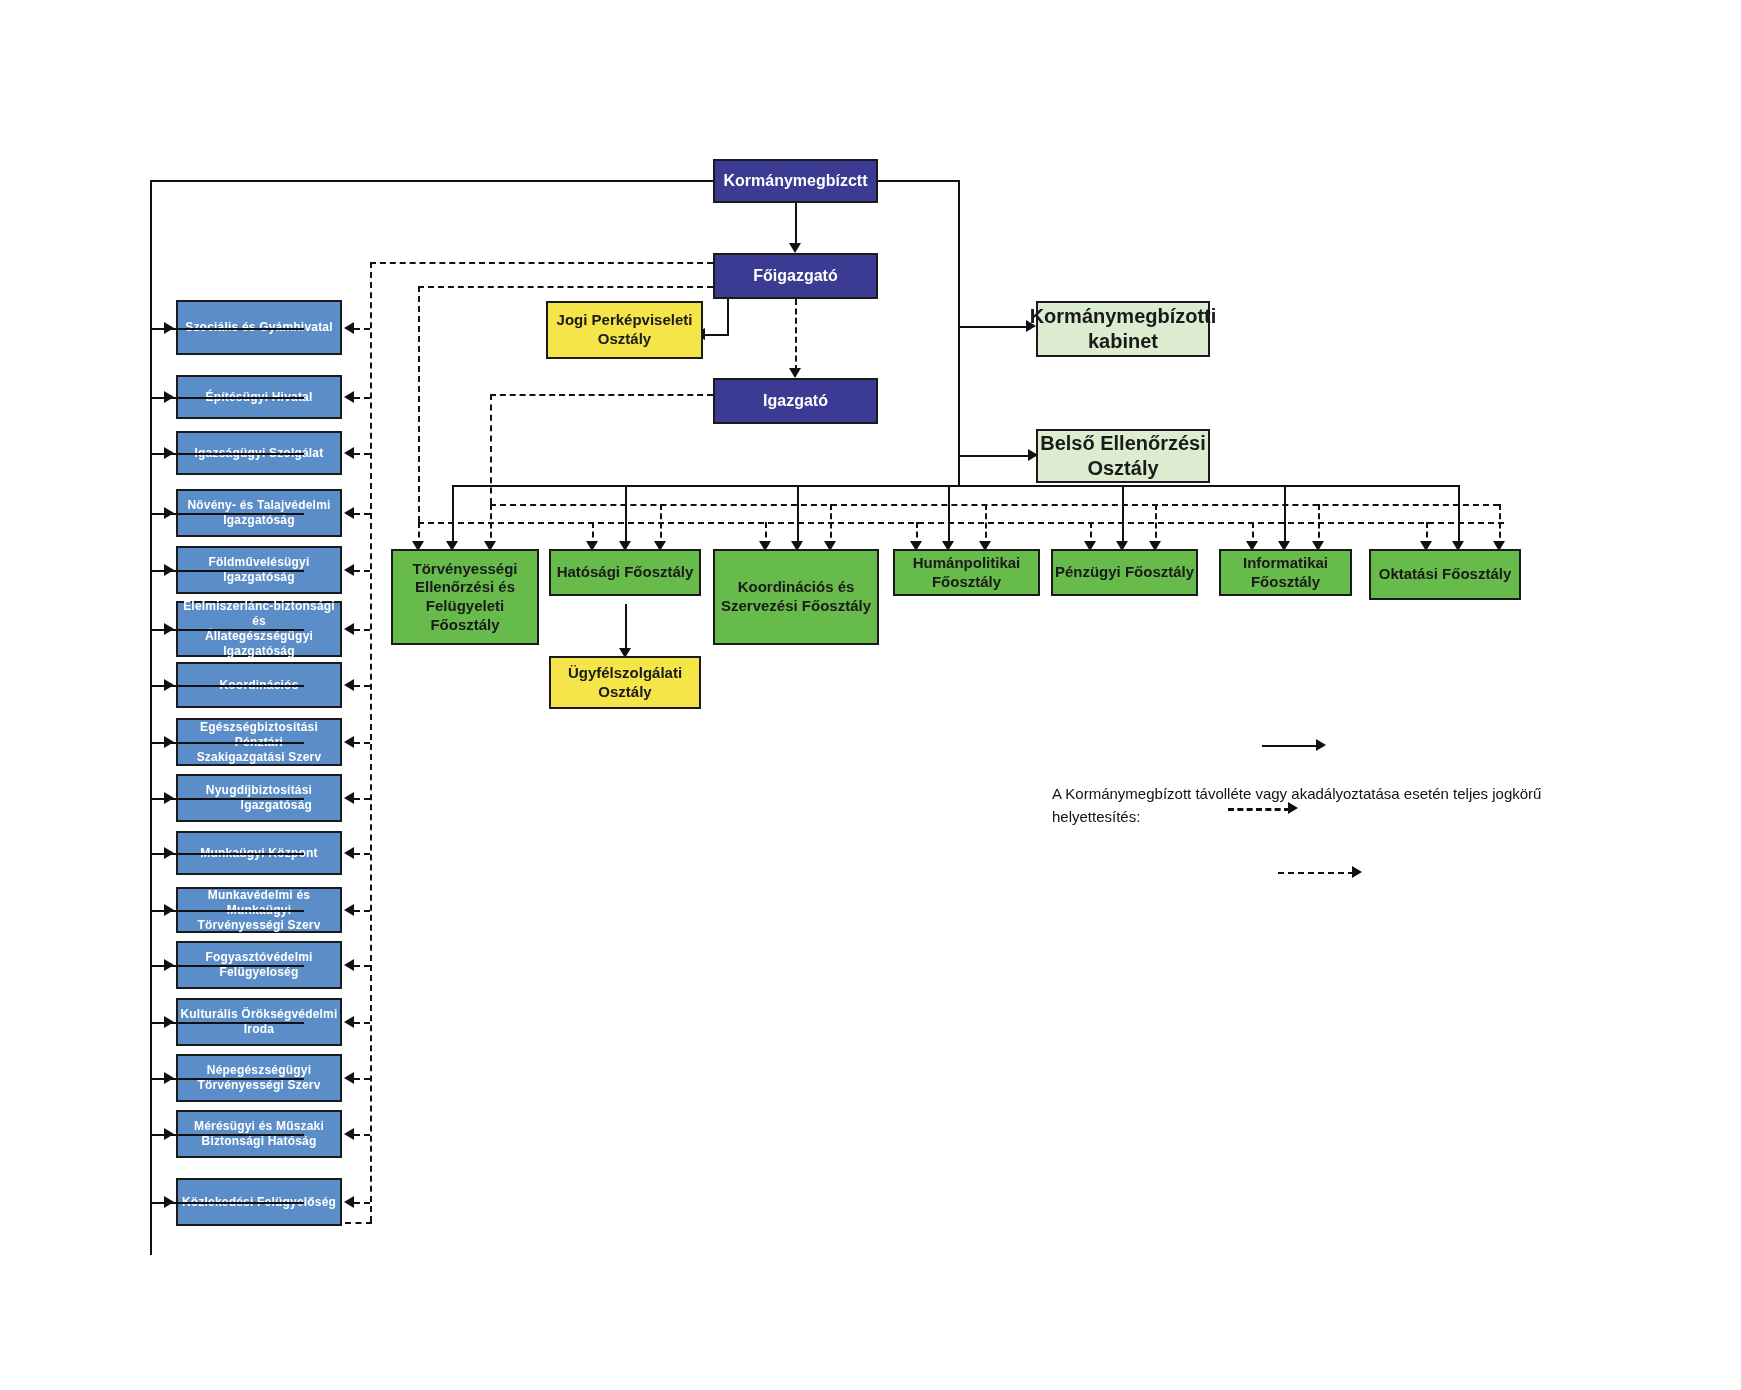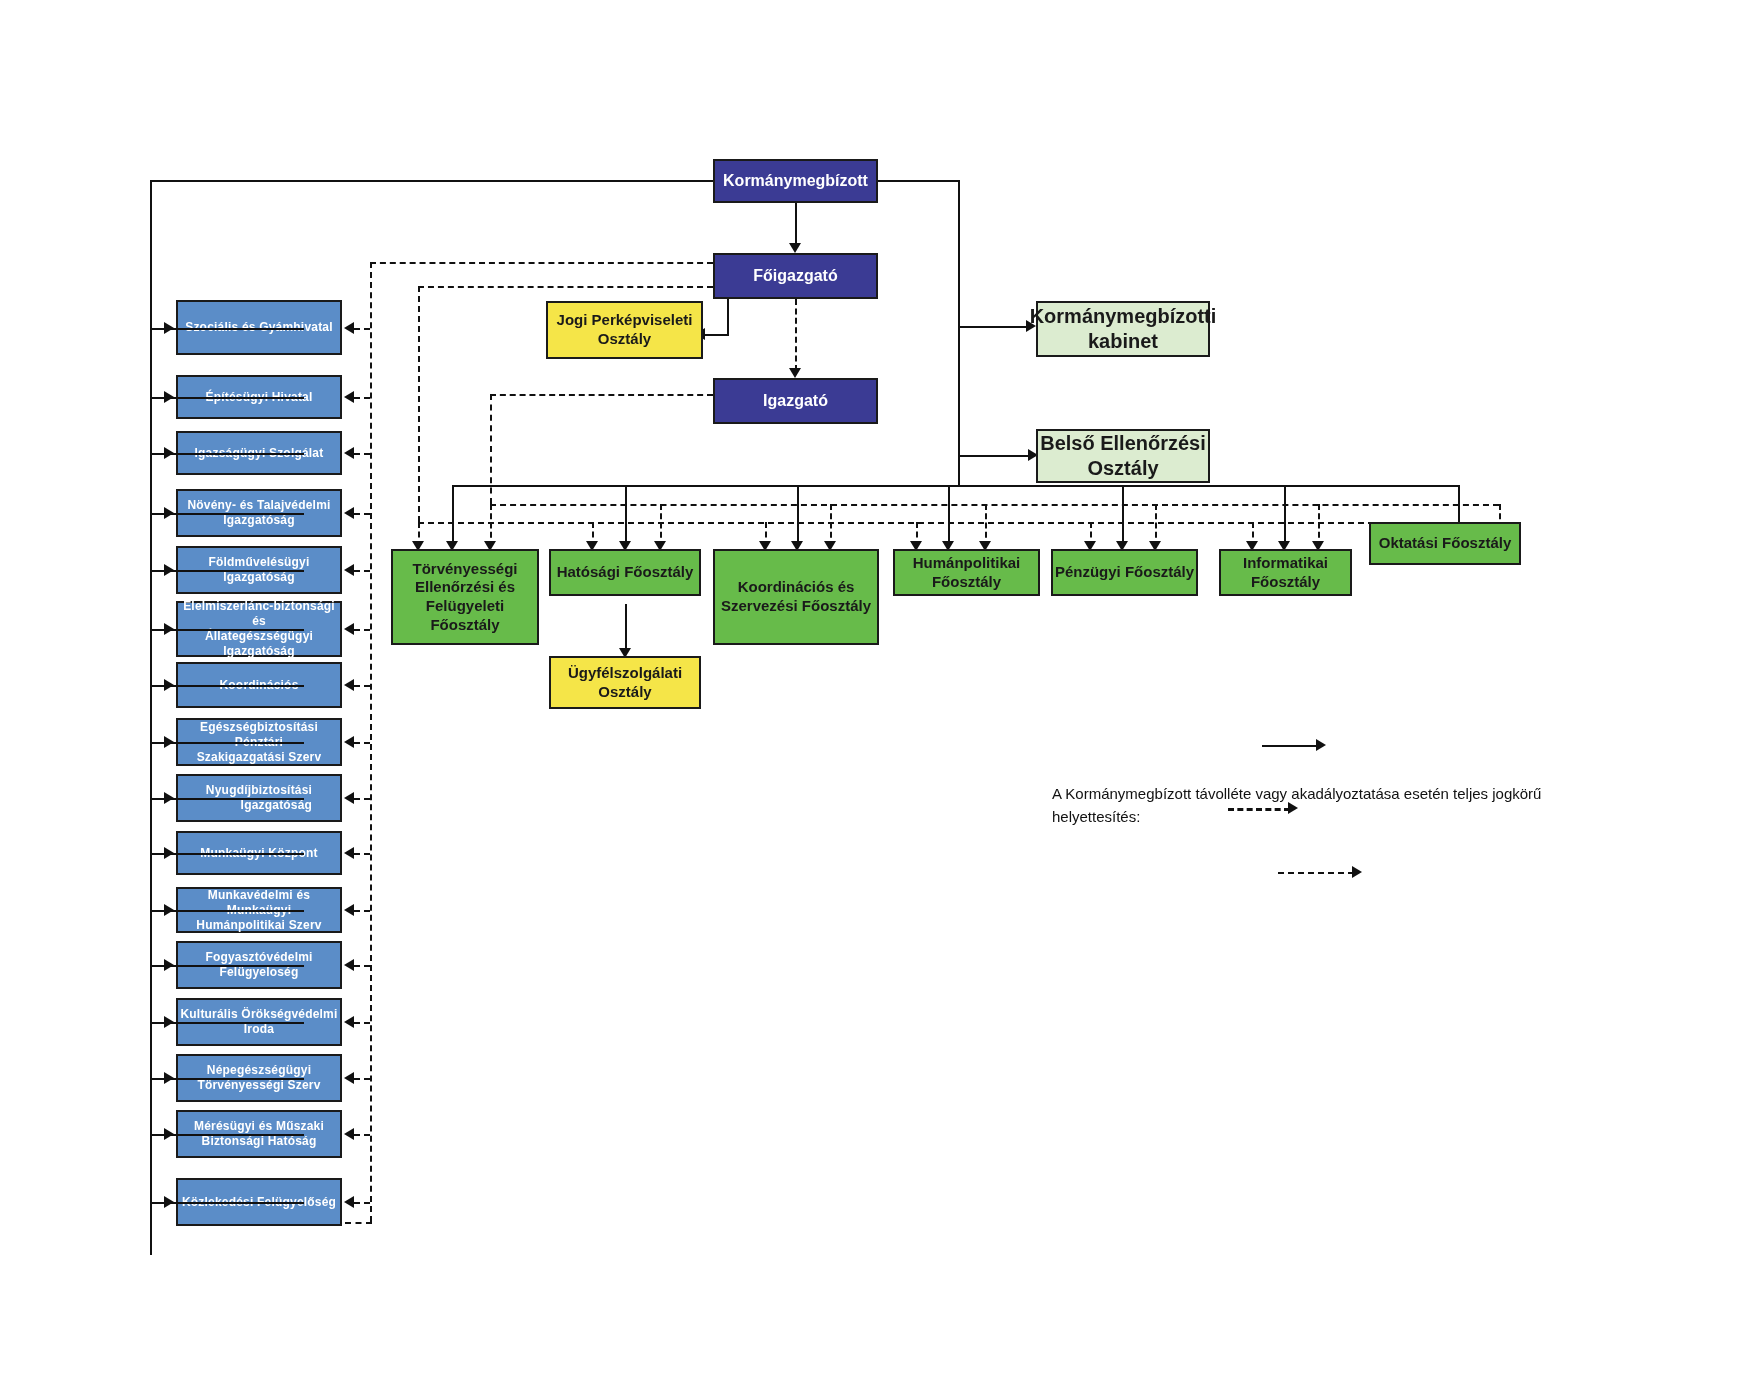--- a/index.html
+++ b/index.html
@@ -121,21 +121,21 @@
   <div class="arr down" style="left:824px;top:541px;"></div>
   <div class="v d2" style="left:985px;top:504px;height:43px;"></div>
   <div class="arr down" style="left:979px;top:541px;"></div>
   <div class="v d2" style="left:1155px;top:504px;height:43px;"></div>
   <div class="arr down" style="left:1149px;top:541px;"></div>
   <div class="v d2" style="left:1318px;top:504px;height:43px;"></div>
   <div class="arr down" style="left:1312px;top:541px;"></div>
   <div class="v d2" style="left:1499px;top:504px;height:43px;"></div>
   <div class="arr down" style="left:1493px;top:541px;"></div>
 
-  <div class="box navy" style="left:713px;top:159px;width:165px;height:44px;">Kormánymegbízott</div>
+  <div class="box navy" style="left:713px;top:159px;width:165px;height:44px;">Kormánymegbízctt</div>
 
   <div class="box navy" style="left:713px;top:253px;width:165px;height:46px;">Főigazgató</div>
 
   <div class="box navy" style="left:713px;top:378px;width:165px;height:46px;">Igazgató</div>
 
   <div class="box yellow" style="left:546px;top:301px;width:157px;height:58px;">Jogi Perképviseleti
 Osztály</div>
 
   <div class="box ltgreen" style="left:1036px;top:301px;width:174px;height:56px;">Kormánymegbízotti
 kabinet</div>
@@ -148,21 +148,21 @@
 Felügyeleti
 Főosztály</div>
   <div class="box green" style="left:549px;top:549px;width:152px;height:47px;">Hatósági Főosztály</div>
   <div class="box green" style="left:713px;top:549px;width:166px;height:96px;">Koordinációs és
 Szervezési  Főosztály</div>
   <div class="box green" style="left:893px;top:549px;width:147px;height:47px;">Humánpolitikai
 Főosztály</div>
   <div class="box green" style="left:1051px;top:549px;width:147px;height:47px;">Pénzügyi Főosztály</div>
   <div class="box green" style="left:1219px;top:549px;width:133px;height:47px;">Informatikai
 Főosztály</div>
-  <div class="box green" style="left:1369px;top:522px;width:152px;height:43px;">Oktatási Főosztály</div>
+  <div class="box green" style="left:1369px;top:549px;width:152px;height:51px;">Oktatási Főosztály</div>
 
   <div class="box yellow" style="left:549px;top:656px;width:152px;height:53px;">Ügyfélszolgálati
 Osztály</div>
 
   <div id="left-col">
       <div class="box blue" style="left: 176px; top: 300px; width: 166px; height: 55px;">Szociális és Gyámhivatal</div>
       <div class="h" style="left: 150px; top: 328px; width: 154px;"></div>
       <div class="arr right" style="left: 164px; top: 322px;"></div>
       <div class="h d1" style="left: 354px; top: 328px; width: 16px;"></div>
       <div class="arr left" style="left: 344px; top: 322px;"></div>
@@ -211,21 +211,21 @@
       <div class="h" style="left: 150px; top: 798px; width: 154px;"></div>
       <div class="arr right" style="left: 164px; top: 792px;"></div>
       <div class="h d1" style="left: 354px; top: 798px; width: 16px;"></div>
       <div class="arr left" style="left: 344px; top: 792px;"></div>
       <div class="box blue" style="left: 176px; top: 831px; width: 166px; height: 44px;">Munkaügyi Központ</div>
       <div class="h" style="left: 150px; top: 853px; width: 154px;"></div>
       <div class="arr right" style="left: 164px; top: 847px;"></div>
       <div class="h d1" style="left: 354px; top: 853px; width: 16px;"></div>
       <div class="arr left" style="left: 344px; top: 847px;"></div>
       <div class="box blue" style="left: 176px; top: 887px; width: 166px; height: 46px;">Munkavédelmi és Munkaügyi
-Humánpolitikai Szerv</div>
+Törvényességi Szerv</div>
       <div class="h" style="left: 150px; top: 910px; width: 154px;"></div>
       <div class="arr right" style="left: 164px; top: 904px;"></div>
       <div class="h d1" style="left: 354px; top: 910px; width: 16px;"></div>
       <div class="arr left" style="left: 344px; top: 904px;"></div>
       <div class="box blue" style="left: 176px; top: 941px; width: 166px; height: 48px;">Fogyasztóvédelmi
 Felügyeloség</div>
       <div class="h" style="left: 150px; top: 965px; width: 154px;"></div>
       <div class="arr right" style="left: 164px; top: 959px;"></div>
       <div class="h d1" style="left: 354px; top: 965px; width: 16px;"></div>
       <div class="arr left" style="left: 344px; top: 959px;"></div>

